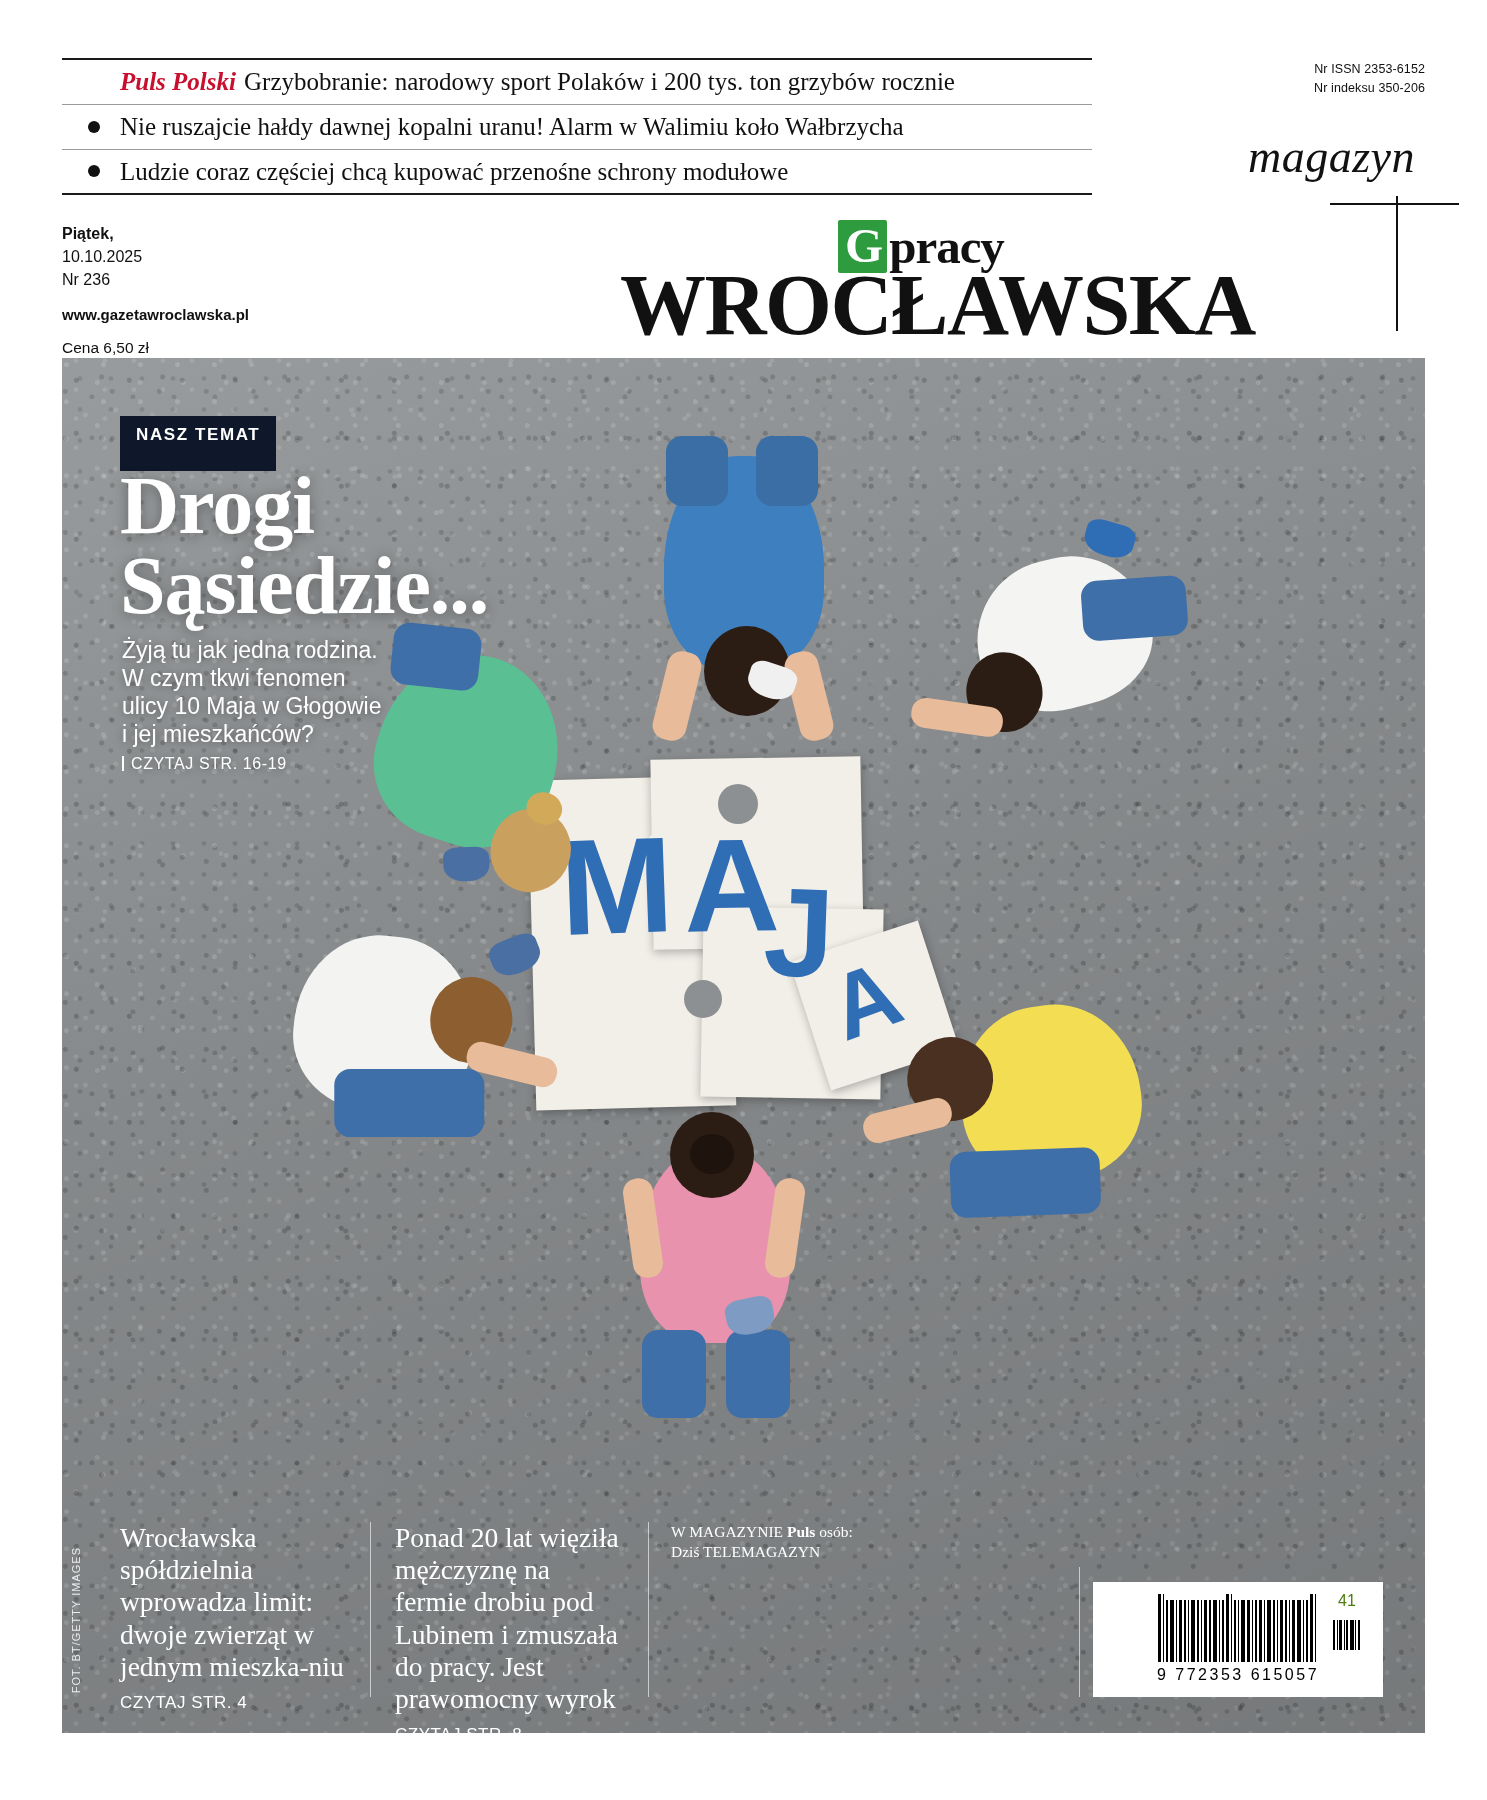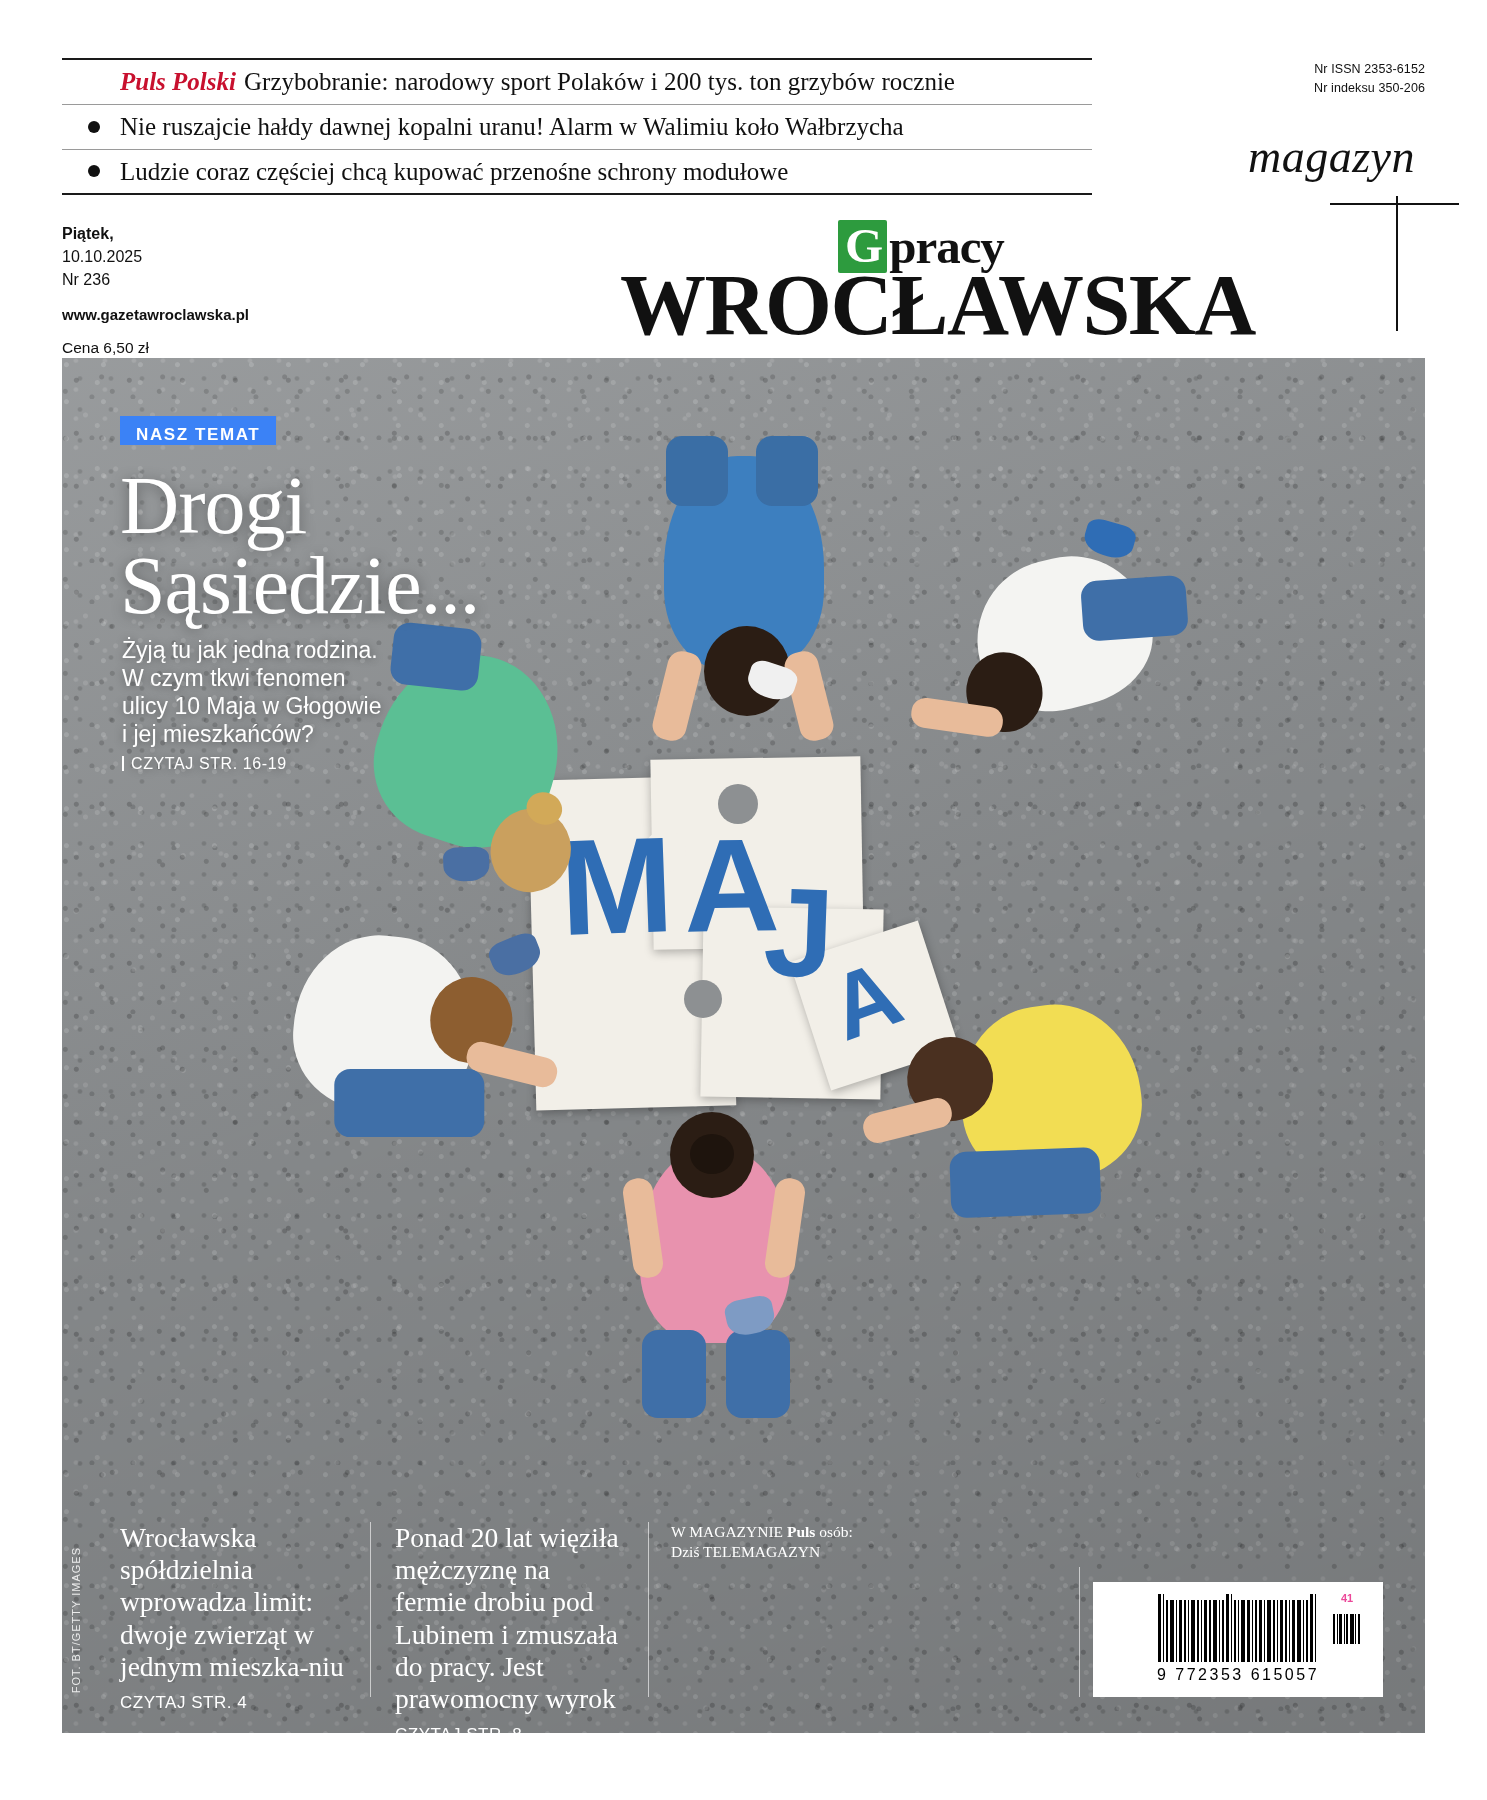--- a/index.html
+++ b/index.html
@@ -190,36 +190,36 @@
     position: absolute; inset: 0;
     background:
       linear-gradient(160deg, rgba(255,255,255,.10) 0%, rgba(0,0,0,.06) 45%, rgba(0,0,0,.16) 100%);
   }
 
   
   .badge {
     position: absolute;
     left: 58px;
     top: 58px;
-    background: #3b82f6;
+    background: #0f172a;
     color: #fff;
     font-family: "Liberation Sans", sans-serif;
     font-weight: 700;
     font-size: 17px;
     letter-spacing: 1.6px;
-    padding: 9px 16px 0 16px;
+    padding: 9px 16px 26px 16px;
   }
 
   .headline {
     position: absolute;
     left: 58px;
     top: 108px;
     color: #fff;
     font-family: "Liberation Serif", serif;
-    font-weight: 400;
+    font-weight: 700;
     font-size: 82px;
     line-height: .98;
     letter-spacing: -1px;
     text-shadow: 0 2px 14px rgba(0,0,0,.35);
   }
 
   .deck {
     position: absolute;
     left: 60px;
     top: 278px;
@@ -333,21 +333,21 @@
   }
   .small-code {
     position: absolute;
     right: 10px;
     top: 10px;
     width: 52px;
     text-align: center;
   }
   .small-code .sbars { display: flex; align-items: flex-end; height: 40px; justify-content: center; }
   .small-code .sbars i { display: block; background: #000; margin-right: 1.5px; }
-  .small-code .snum { font-family: "Liberation Sans", sans-serif; font-size: 11px; color: #ec4899; font-weight: bold; }
+  .small-code .snum { font-family: "Liberation Sans", sans-serif; font-size: 16px; color: #4d7c0f; }
   .barcode-divider {
     position: absolute;
     right: 345px;
     bottom: 36px;
     width: 1px;
     height: 130px;
     background: rgba(255,255,255,.6);
   }
 
   .photo-credit {

